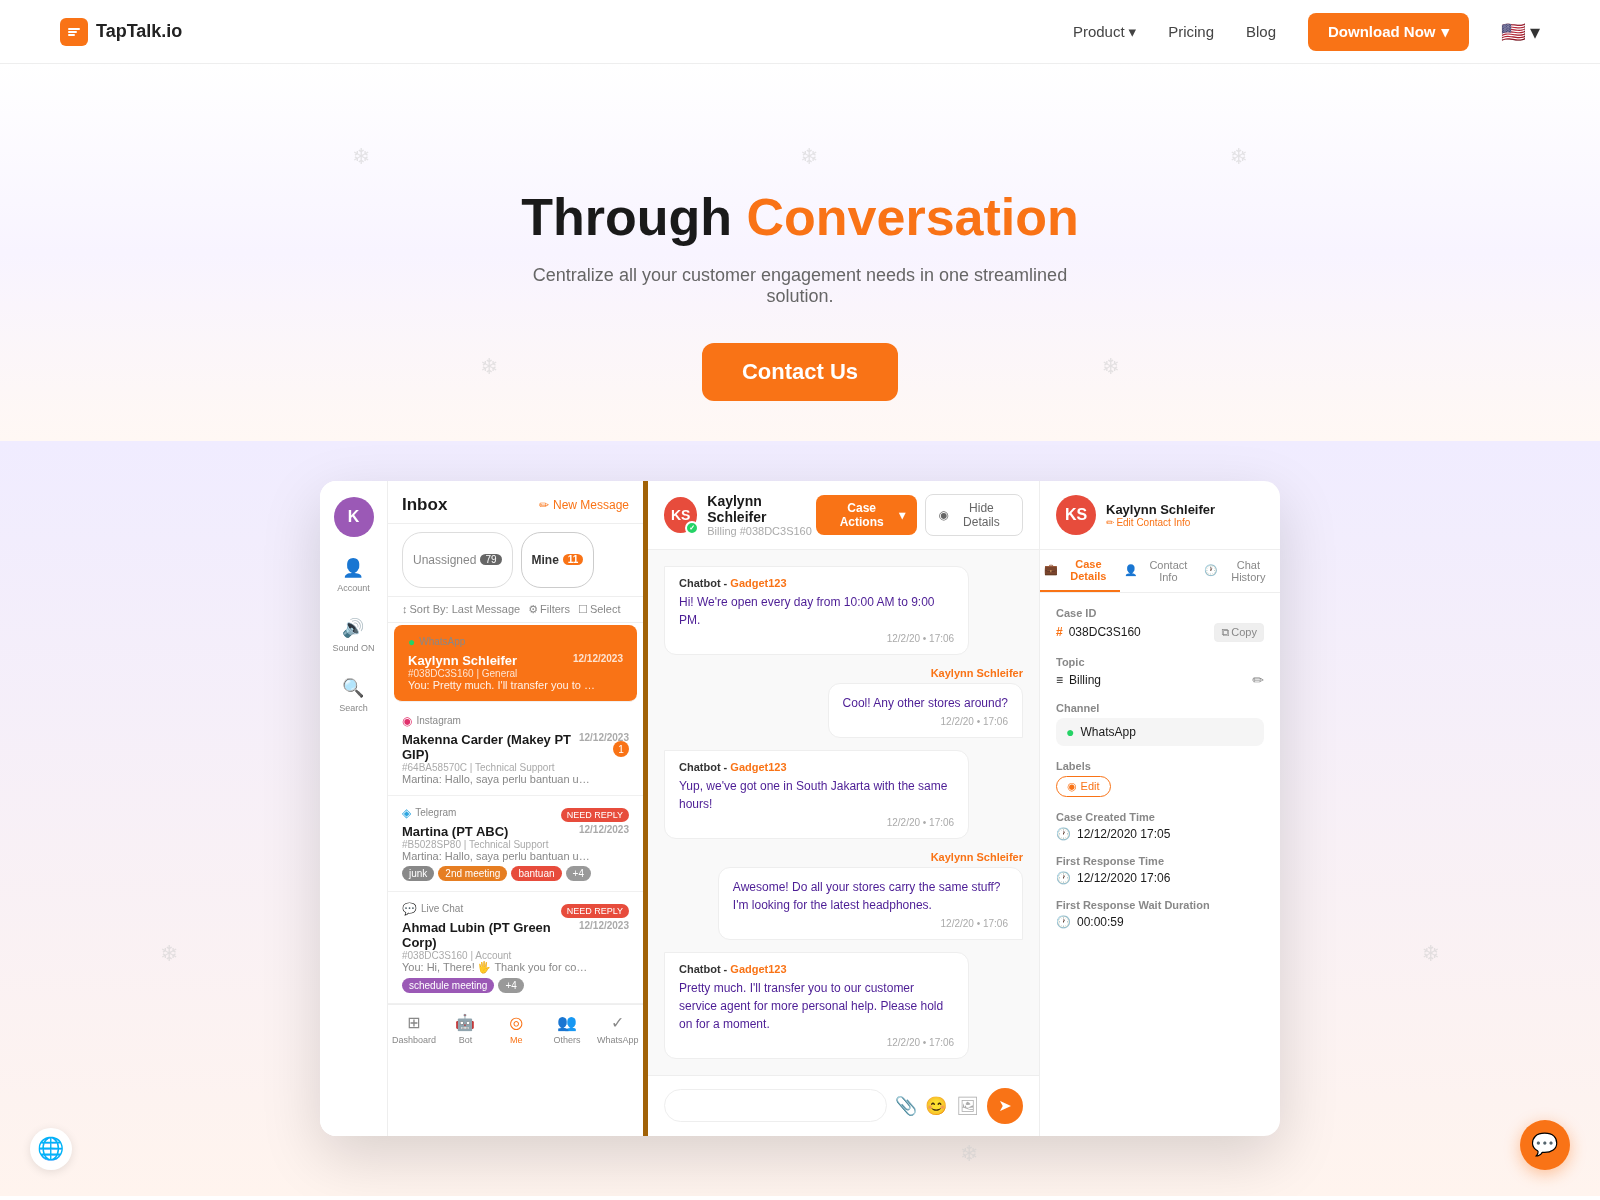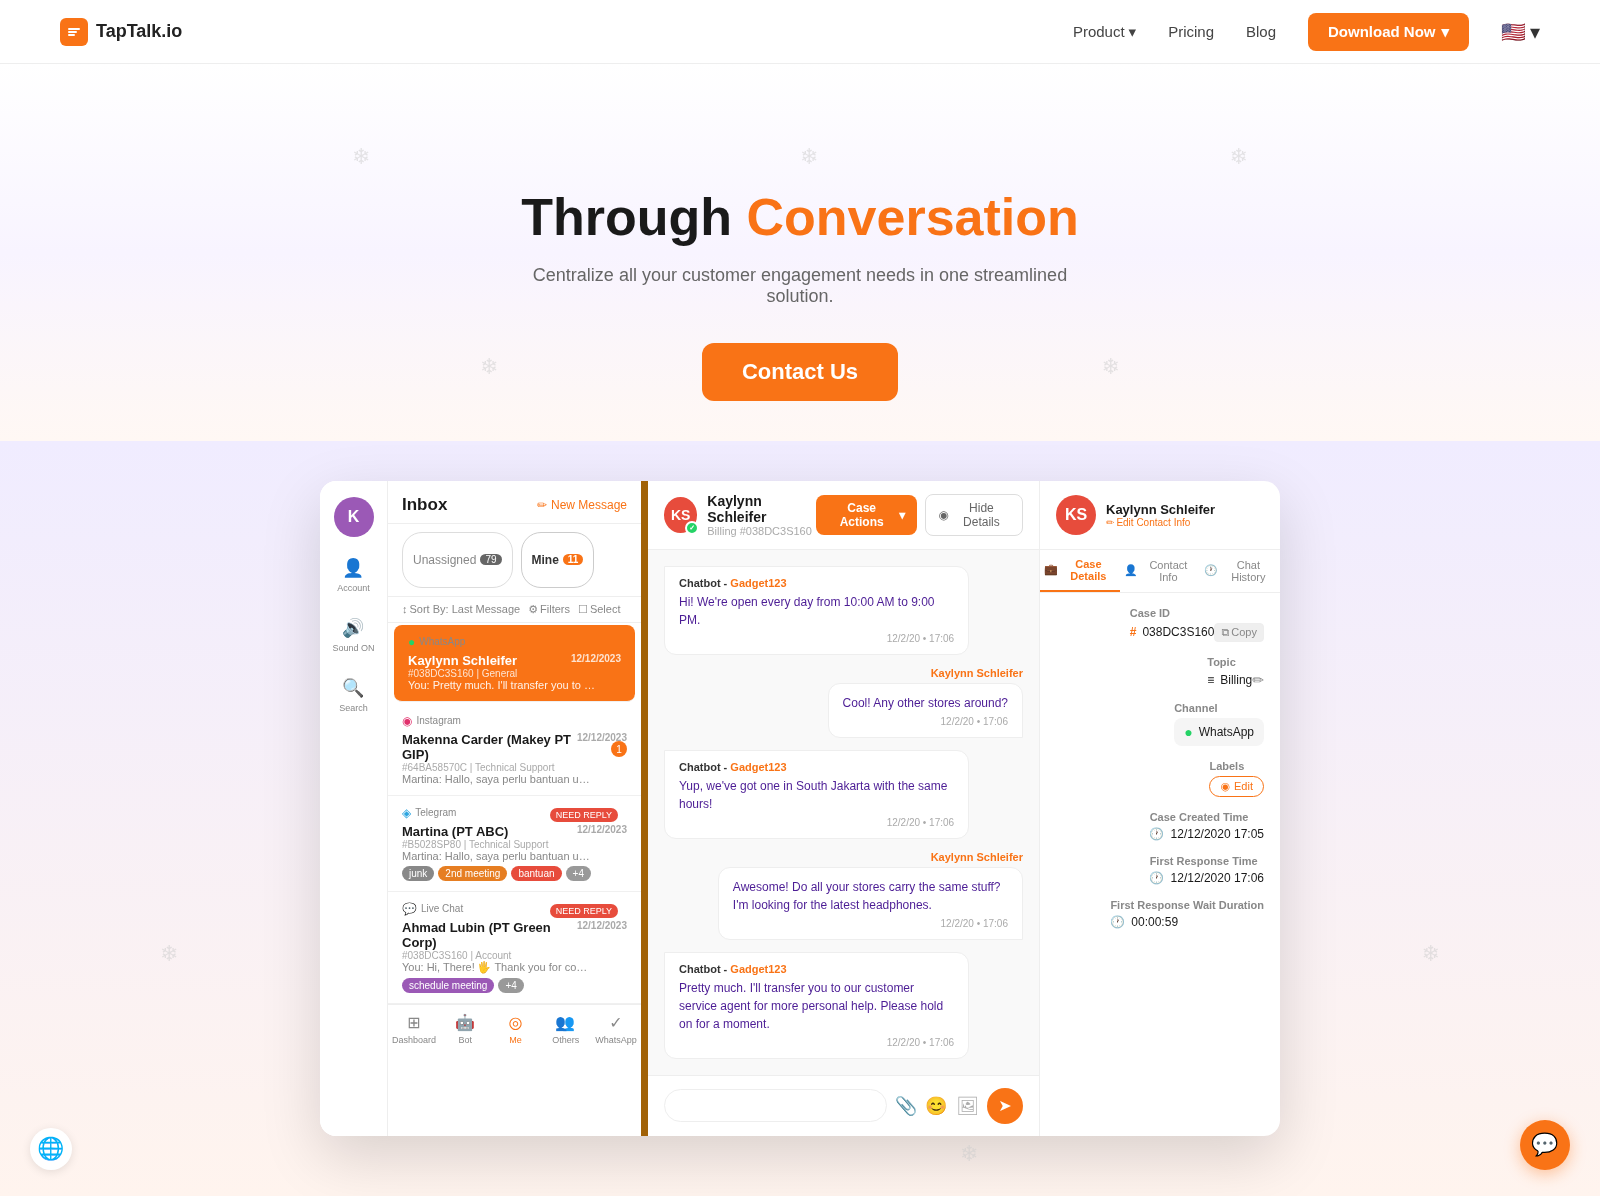--- a/index.html
+++ b/index.html
@@ -28,21 +28,21 @@
     .mockup-wrapper { display: flex; border-radius: 16px; overflow: hidden; box-shadow: 0 20px 60px rgba(0,0,0,0.15); background: #fff; width: 960px; max-width: 100%; min-height: 520px; }
 
     
     .sidebar { width: 68px; background: #fff; border-right: 1px solid #eee; display: flex; flex-direction: column; align-items: center; padding: 16px 0; gap: 8px; }
     .sidebar-avatar { width: 40px; height: 40px; border-radius: 50%; background: #9b59b6; display: flex; align-items: center; justify-content: center; color: #fff; font-weight: 700; font-size: 16px; margin-bottom: 4px; }
     .sidebar-item { display: flex; flex-direction: column; align-items: center; gap: 4px; padding: 8px 4px; cursor: pointer; }
     .sidebar-item-icon { font-size: 18px; color: #888; }
     .sidebar-item-label { font-size: 9px; color: #888; }
 
     
-    .inbox-panel { width: 260px; border-right: 7px solid #a16207; display: flex; flex-direction: column; }
+    .inbox-panel { width: 260px; border-right: 5px solid #a16207; display: flex; flex-direction: column; }
     .inbox-header { display: flex; align-items: center; justify-content: space-between; padding: 14px 14px 8px; border-bottom: 1px solid #eee; }
     .inbox-title { font-size: 17px; font-weight: 700; color: #1a1a1a; }
     .inbox-new-msg { font-size: 12px; color: #f97316; cursor: pointer; display: flex; align-items: center; gap: 4px; }
     .inbox-tabs { display: flex; gap: 8px; padding: 8px 14px; border-bottom: 1px solid #eee; }
     .inbox-tab { padding: 20px 10px; border-radius: 20px; font-size: 12px; cursor: pointer; border: 1px solid #ddd; color: #888; display: flex; align-items: center; gap: 4px; }
     .inbox-tab.active { background: #fff; border-color: #ccc; color: #333; font-weight: 600; }
     .inbox-tab-badge { background: #666; color: #fff; border-radius: 10px; padding: 0 5px; font-size: 10px; }
     .inbox-tab-badge-active { background: #f97316; }
     .inbox-sort { display: flex; align-items: center; gap: 8px; padding: 6px 14px; font-size: 11px; color: #888; border-bottom: 1px solid #eee; }
     .inbox-sort span { cursor: pointer; display: flex; align-items: center; gap: 2px; }
@@ -57,21 +57,21 @@
     .conv-meta { font-size: 10px; color: #aaa; }
     .conv-meta.active { color: rgba(255,255,255,0.8); }
     .conv-preview { font-size: 11px; color: #888; overflow: hidden; text-overflow: ellipsis; white-space: nowrap; max-width: 190px; }
     .conv-preview.active { color: rgba(255,255,255,0.9); }
     .conv-tags { display: flex; gap: 4px; margin-top: 4px; flex-wrap: wrap; }
     .tag { padding: 2px 7px; border-radius: 10px; font-size: 10px; color: #fff; }
     .tag-junk { background: #888; }
     .tag-meeting { background: #e67e22; }
     .tag-external { background: #e74c3c; }
     .tag-more { background: #999; }
-    .need-reply-badge { position: absolute; right: 23px; top: 12px; background: #e74c3c; color: #fff; font-size: 9px; padding: 2px 6px; border-radius: 10px; }
+    .need-reply-badge { position: absolute; right: 14px; top: 12px; background: #e74c3c; color: #fff; font-size: 9px; padding: 2px 6px; border-radius: 10px; }
     .unread-badge { position: absolute; right: 14px; top: 50%; transform: translateY(-50%); background: #f97316; color: #fff; width: 16px; height: 16px; border-radius: 50%; font-size: 10px; display: flex; align-items: center; justify-content: center; }
 
     
     .inbox-bottom-nav { display: flex; border-top: 1px solid #eee; }
     .bottom-nav-item { flex: 1; display: flex; flex-direction: column; align-items: center; padding: 8px 4px; font-size: 9px; color: #888; cursor: pointer; gap: 3px; }
     .bottom-nav-item.active { color: #f97316; }
     .bottom-nav-icon { font-size: 16px; }
 
     
     .chat-panel { flex: 1; display: flex; flex-direction: column; border-right: 1px solid #eee; }
@@ -101,21 +101,21 @@
 
     
     .details-panel { width: 240px; display: flex; flex-direction: column; }
     .details-header { padding: 14px 16px; border-bottom: 1px solid #eee; display: flex; align-items: center; gap: 10px; }
     .details-avatar { width: 40px; height: 40px; border-radius: 50%; background: #e74c3c; display: flex; align-items: center; justify-content: center; color: #fff; font-weight: 700; font-size: 16px; }
     .details-name { font-size: 13px; font-weight: 700; color: #1a1a1a; }
     .details-edit { font-size: 10px; color: #f97316; cursor: pointer; display: flex; align-items: center; gap: 2px; }
     .details-tabs { display: flex; border-bottom: 1px solid #eee; }
     .details-tab { flex: 1; text-align: center; padding: 8px 4px; font-size: 11px; color: #888; cursor: pointer; display: flex; align-items: center; justify-content: center; gap: 3px; }
     .details-tab.active { color: #f97316; border-bottom: 2px solid #f97316; font-weight: 600; }
-    .details-content { padding: 14px 16px; display: flex; flex-direction: column; gap: 14px; align-items: flex-end; }
+    .details-content { padding: 14px 16px; display: flex; flex-direction: column; gap: 14px; }
     .detail-row { display: flex; flex-direction: column; gap: 4px; }
     .detail-label { font-size: 11px; color: #888; font-weight: 600; }
     .detail-value { font-size: 12px; color: #1a1a1a; display: flex; align-items: center; justify-content: space-between; }
     .detail-value-inner { display: flex; align-items: center; gap: 6px; }
     .detail-hash { color: #f97316; font-weight: 700; }
     .copy-btn { font-size: 11px; color: #888; cursor: pointer; display: flex; align-items: center; gap: 2px; border: 1px solid #eee; border-radius: 4px; padding: 2px 6px; }
     .topic-value { display: flex; align-items: center; gap: 6px; font-size: 12px; color: #1a1a1a; }
     .topic-edit { color: #888; cursor: pointer; font-size: 14px; }
     .channel-badge { display: flex; align-items: center; gap: 6px; padding: 6px 10px; background: #f5f5f5; border-radius: 8px; font-size: 12px; color: #1a1a1a; }
     .wa-icon { color: #25d366; font-size: 14px; }

